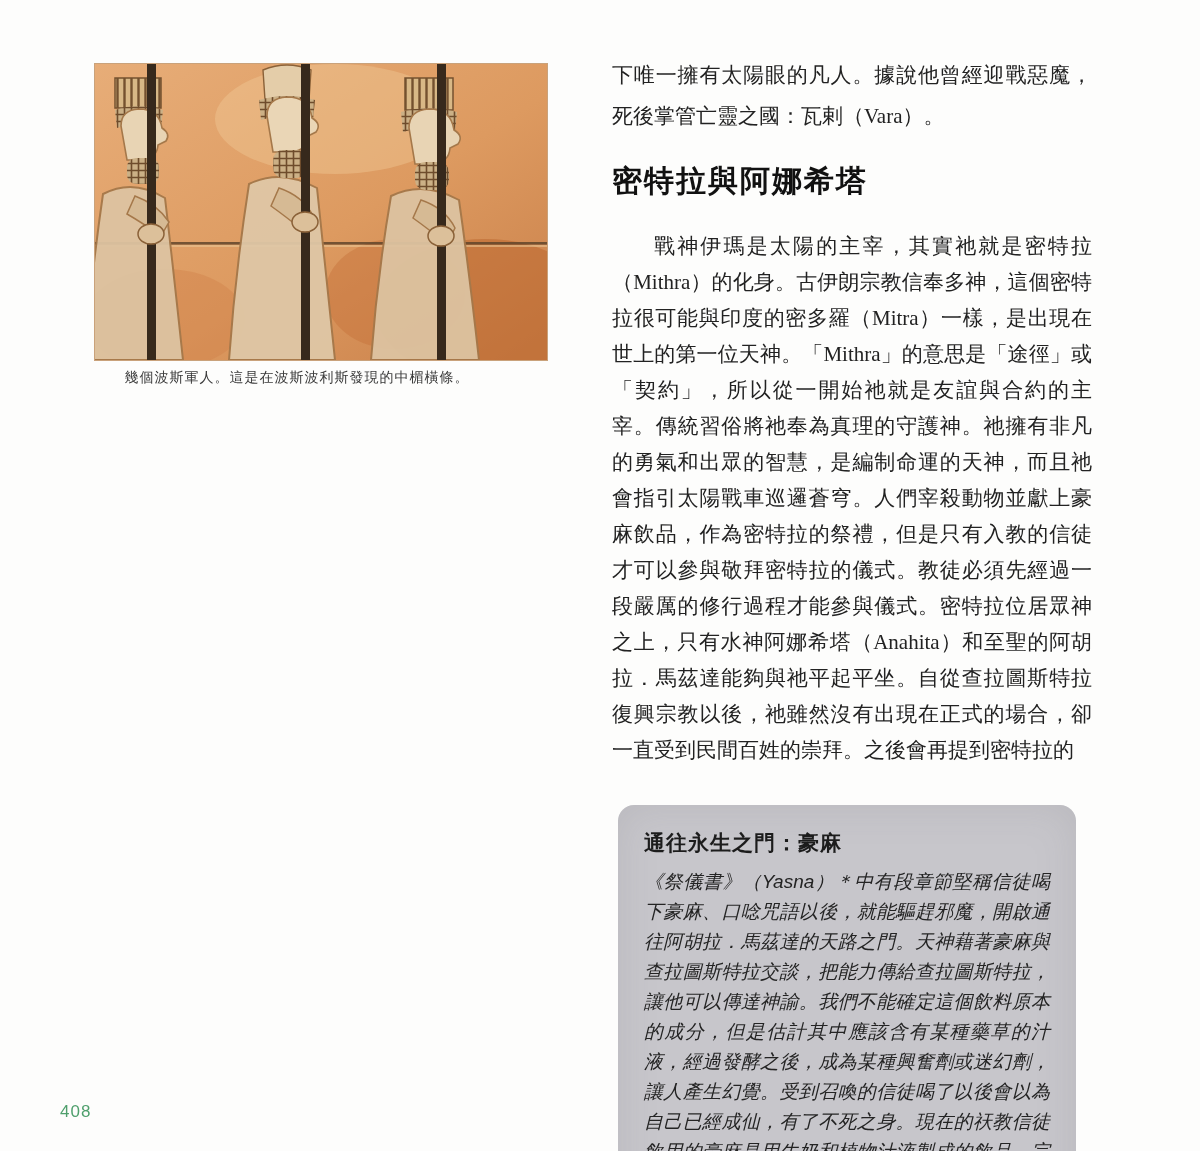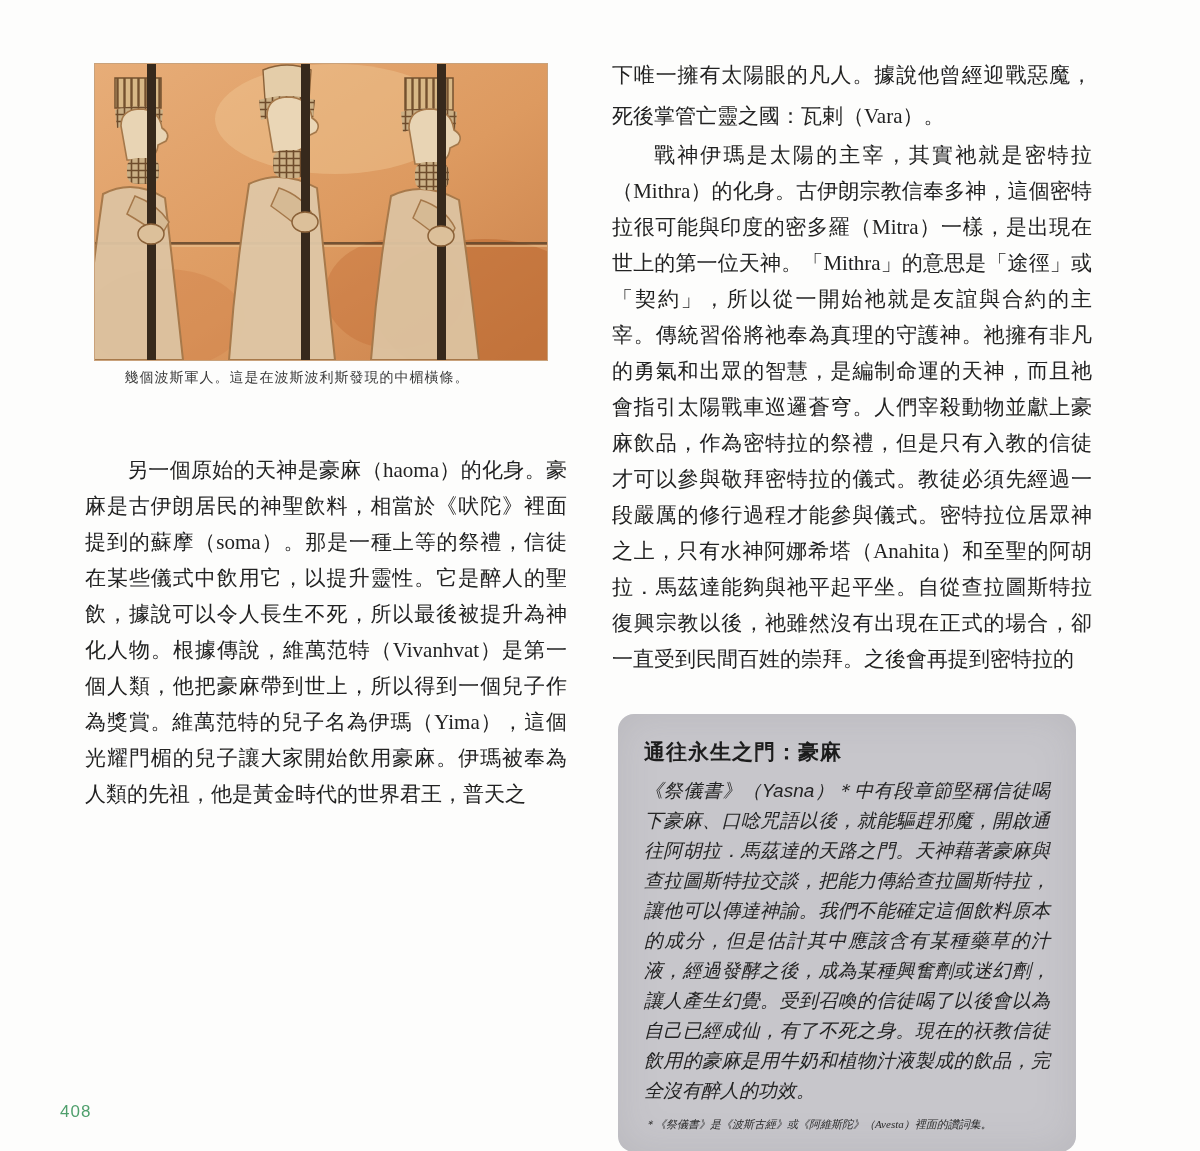--- a/index.html
+++ b/index.html
@@ -133,25 +133,25 @@
         <g>
           <rect x="342" y="0" width="9" height="296" fill="#37291c"></rect>
           <ellipse cx="346" cy="172" rx="13" ry="10" fill="#dcc09a" stroke="#8a6138" stroke-width="1.5"></ellipse>
         </g>
       </svg>
     </div>
     <figcaption>幾個波斯軍人。這是在波斯波利斯發現的中楣橫條。</figcaption>
   </figure>
 
   <div class="col col-left">
-    <p class="indent">另一個原始的天神是豪麻（haoma）的化身。豪麻是古伊朗居民的神聖飲料，相當於《吠陀》裡面提到的蘇摩（soma）。那是一種上等的祭禮，信徒在某些儀式中飲用它，以提升靈性。它是醉人的聖飲，據說可以令人長生不死，所以最後被提升為神化人物。根據傳說，維萬范特（Vivanhvat）是第一個人類，他把豪麻帶到世上，所以得到一個兒子作為獎賞。維萬范特的兒子名為伊瑪（Yima），這個光耀門楣的兒子讓大家開始飲用豪麻。伊瑪被奉為人類的先祖，他是黃金時代的世界君王，普天之</p>
   </div>
 
   <div class="col col-right">
     <p class="lead">下唯一擁有太陽眼的凡人。據說他曾經迎戰惡魔，死後掌管亡靈之國：瓦剌（Vara）。</p>
+    <h2 class="section-heading">密特拉與阿娜希塔</h2>
     <p class="indent">戰神伊瑪是太陽的主宰，其實祂就是密特拉（Mithra）的化身。古伊朗宗教信奉多神，這個密特拉很可能與印度的密多羅（Mitra）一樣，是出現在世上的第一位天神。「Mithra」的意思是「途徑」或「契約」，所以從一開始祂就是友誼與合約的主宰。傳統習俗將祂奉為真理的守護神。祂擁有非凡的勇氣和出眾的智慧，是編制命運的天神，而且祂會指引太陽戰車巡邏蒼穹。人們宰殺動物並獻上豪麻飲品，作為密特拉的祭禮，但是只有入教的信徒才可以參與敬拜密特拉的儀式。教徒必須先經過一段嚴厲的修行過程才能參與儀式。密特拉位居眾神之上，只有水神阿娜希塔（Anahita）和至聖的阿胡拉．馬茲達能夠與祂平起平坐。自從查拉圖斯特拉復興宗教以後，祂雖然沒有出現在正式的場合，卻一直受到民間百姓的崇拜。之後會再提到密特拉的</p>
 
     <aside class="sidebar-box" style="background: rgb(199, 198, 203);">
       <h3>通往永生之門：豪麻</h3>
       <p class="box-body">《祭儀書》（Yasna）＊中有段章節堅稱信徒喝下豪麻、口唸咒語以後，就能驅趕邪魔，開啟通往阿胡拉．馬茲達的天路之門。天神藉著豪麻與查拉圖斯特拉交談，把能力傳給查拉圖斯特拉，讓他可以傳達神諭。我們不能確定這個飲料原本的成分，但是估計其中應該含有某種藥草的汁液，經過發酵之後，成為某種興奮劑或迷幻劑，讓人產生幻覺。受到召喚的信徒喝了以後會以為自己已經成仙，有了不死之身。現在的祆教信徒飲用的豪麻是用牛奶和植物汁液製成的飲品，完全沒有醉人的功效。</p>
       <p class="footnote">＊《祭儀書》是《波斯古經》或《阿維斯陀》（Avesta）裡面的讚詞集。</p>
     </aside>
   </div>
 
   <div class="pageno">408</div>

